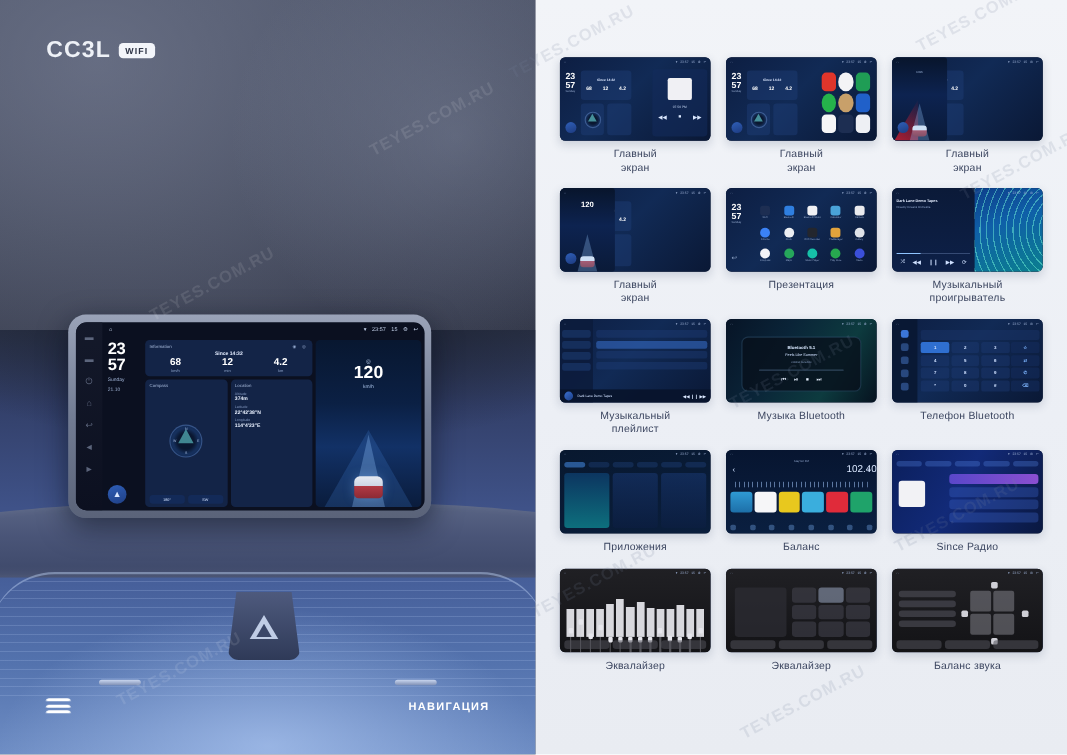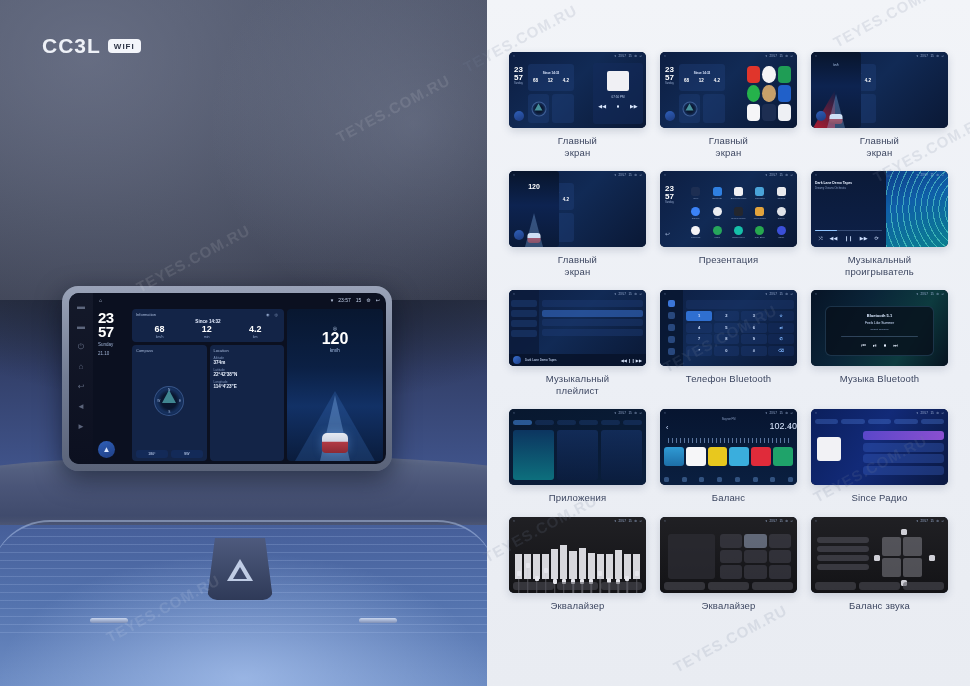--- a/index.html
+++ b/index.html
@@ -474,20 +474,28 @@
                 <b>120</b>
                 <span>km/h</span>
               </div>
               <div class="carmini"></div>
             </div>
           </div>
         </div>
       </div>
     </div>
 
+    <div class="foot">
+      <div class="layers">
+          <i></i>
+          <i></i>
+          <i></i>
+        </div>
+      <div class="nav-label">НАВИГАЦИЯ</div>
+    </div>
 
     <div class="wm light" style="left:130px; top:250px;">TEYES.COM.RU</div>
     <div class="wm light" style="left:330px; top:100px;">TEYES.COM.RU</div>
     <div class="wm light" style="left:100px; top:600px;">TEYES.COM.RU</div>
   </div>
 
   <div class="right">
     <div class="grid">
 
       <div class="cell">
@@ -806,20 +814,52 @@
                 <span>23:57</span>
                 <span>15</span>
                 <span>⚙</span>
                 <span>↩</span>
               </span>
             </div>
         </div>
         <div class="caption">
           <span>Музыкальный</span><br>
           <span>плейлист</span>
+        </div>
+      </div>
+
+      <div class="cell">
+        <div class="thumb">
+          <div class="sc btm">
+            <div class="panel">
+              <div class="bt">Bluetooth 5.1</div>
+              <div class="sng">Feels Like Summer</div>
+              <div class="art">Coldest Sunshine</div>
+              <div class="bprog"></div>
+              <div class="bctr">
+                <span>⏮</span>
+                <span>⏯</span>
+                <span>⏹</span>
+                <span>⏭</span>
+              </div>
+            </div>
+          </div>
+          <div class="tbar">
+              <span>⌂</span>
+              <span class="r">
+                <span>▾</span>
+                <span>23:57</span>
+                <span>15</span>
+                <span>⚙</span>
+                <span>↩</span>
+              </span>
+            </div>
+        </div>
+        <div class="caption">
+          <span>Музыка Bluetooth</span>
         </div>
       </div>
 
       <div class="cell">
         <div class="thumb">
           <div class="sc sc-home dialer">
             <div class="side">
                 <i class="on"></i>
                 <i></i>
                 <i></i>
@@ -859,52 +899,20 @@
               </span>
             </div>
         </div>
         <div class="caption">
           <span>Телефон Bluetooth</span>
         </div>
       </div>
 
       <div class="cell">
         <div class="thumb">
-          <div class="sc btm">
-            <div class="panel">
-              <div class="bt">Bluetooth 5.1</div>
-              <div class="sng">Feels Like Summer</div>
-              <div class="art">Coldest Sunshine</div>
-              <div class="bprog"></div>
-              <div class="bctr">
-                <span>⏮</span>
-                <span>⏯</span>
-                <span>⏹</span>
-                <span>⏭</span>
-              </div>
-            </div>
-          </div>
-          <div class="tbar">
-              <span>⌂</span>
-              <span class="r">
-                <span>▾</span>
-                <span>23:57</span>
-                <span>15</span>
-                <span>⚙</span>
-                <span>↩</span>
-              </span>
-            </div>
-        </div>
-        <div class="caption">
-          <span>Музыка Bluetooth</span>
-        </div>
-      </div>
-
-      <div class="cell">
-        <div class="thumb">
           <div class="sc settings">
             <div class="tabs">
                 <i class="on"></i>
                 <i></i>
                 <i></i>
                 <i></i>
                 <i></i>
                 <i></i>
               </div>
             <div class="tiles">

